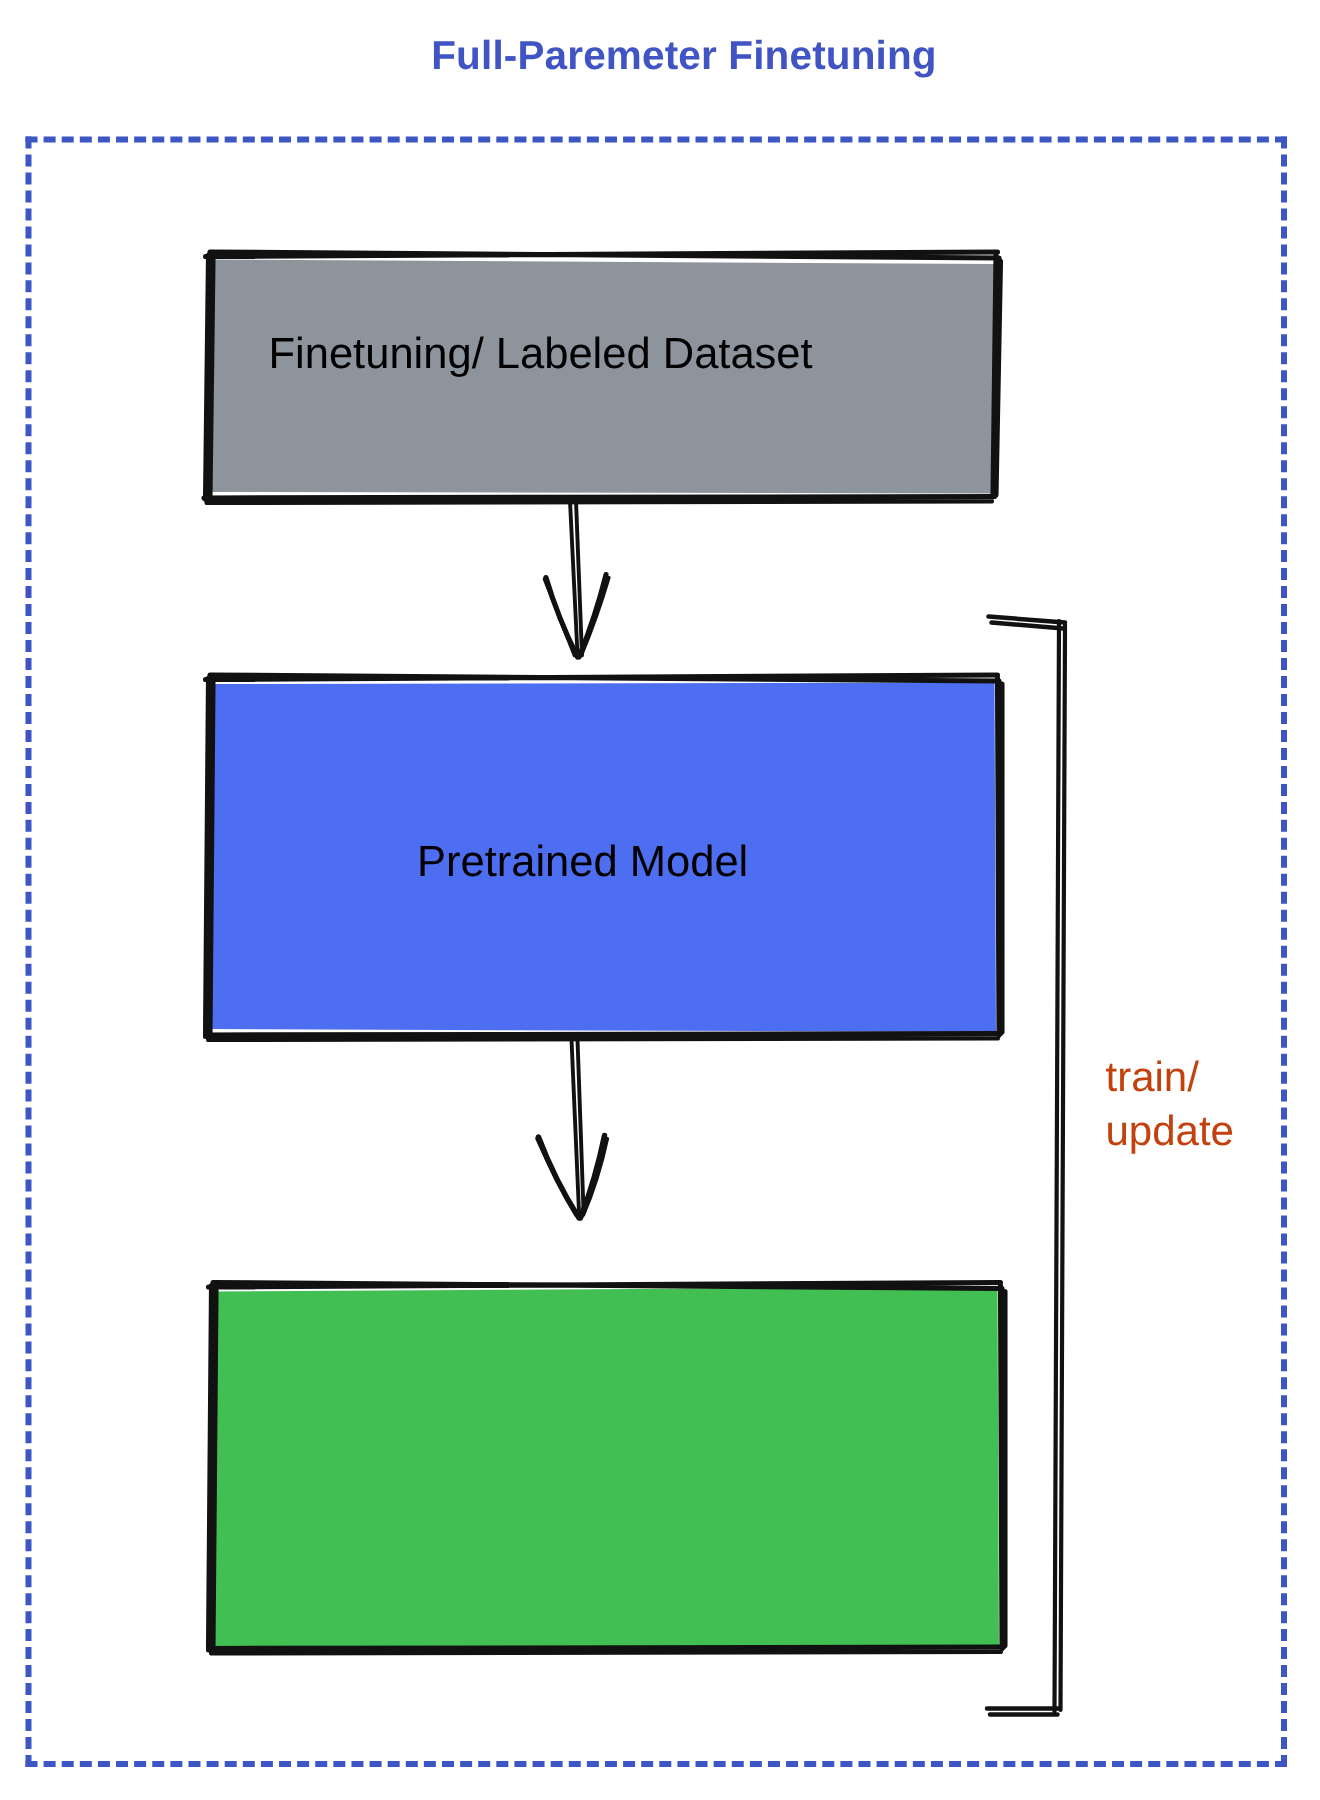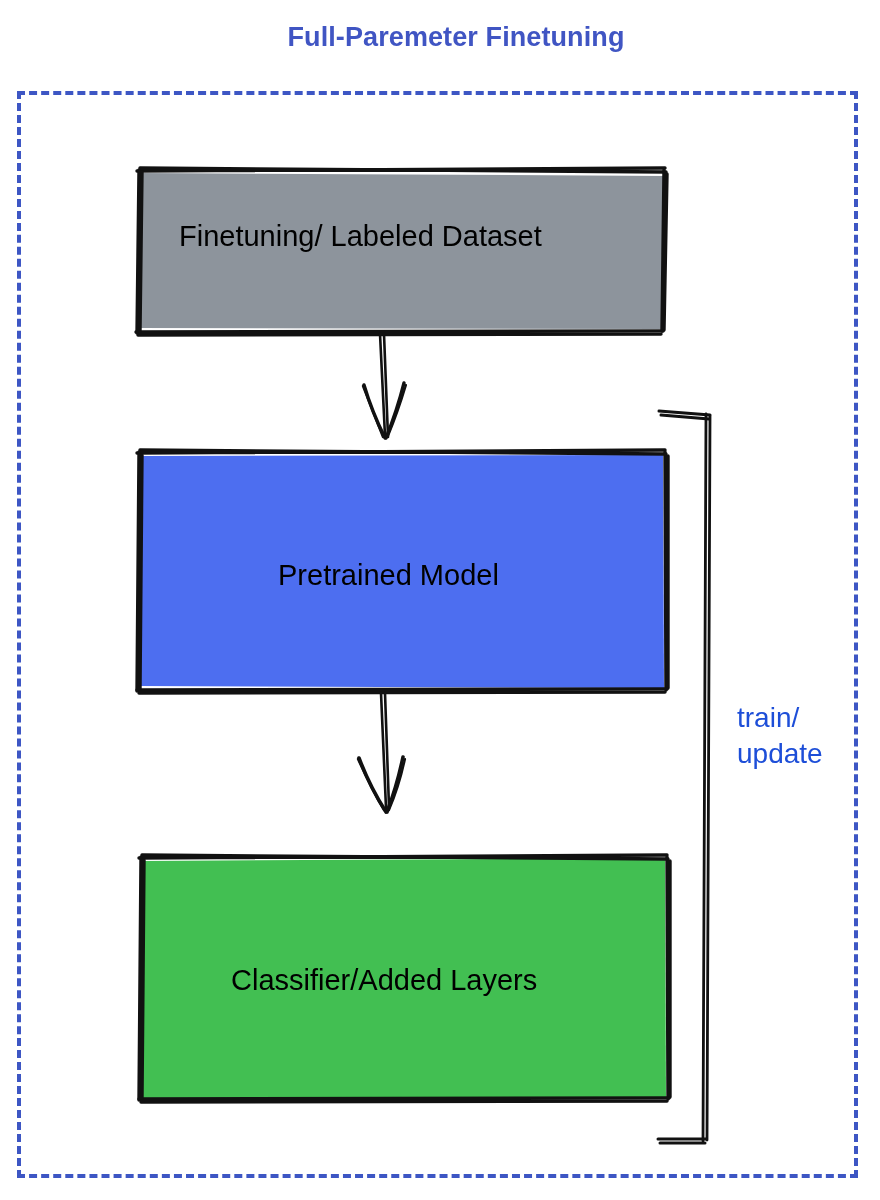--- a/index.html
+++ b/index.html
@@ -80,21 +80,21 @@
     left: 231px;
     top: 963px;
   }
 
   #label-train-update {
     position: absolute;
     left: 737px;
     top: 700px;
     font-family: "Liberation Sans", sans-serif;
     font-size: 28px;
-    color: #1d4ed8;
+    color: #c2410c;
     line-height: 36px;
     white-space: pre-line;
   }
 </style>
 </head>
 <body>
 
 <div id="canvas">
 
   <div id="diagram-title">Full-Paremeter Finetuning</div>
@@ -157,18 +157,17 @@
       <path d="M 710,416 L 707,1140" fill="none" stroke="#111111" stroke-width="2.8" stroke-linecap="round"></path>
 
       <path d="M 706,1139 L 658,1139 M 705,1143 L 660,1143" fill="none" stroke="#111111" stroke-width="3.0" stroke-linecap="round"></path>
     </g>
   </svg>
 
   <div class="box-label" id="label-pretrained">Pretrained Model</div>
 
   <div class="box-label" id="label-dataset">Finetuning/ Labeled Dataset</div>
 
-  <div class="box-label" id="label-classifier">Classifier/Added Layers</div>
 
   <div id="label-train-update">train/
 update</div>
 
 </div>
 
 </body></html>

